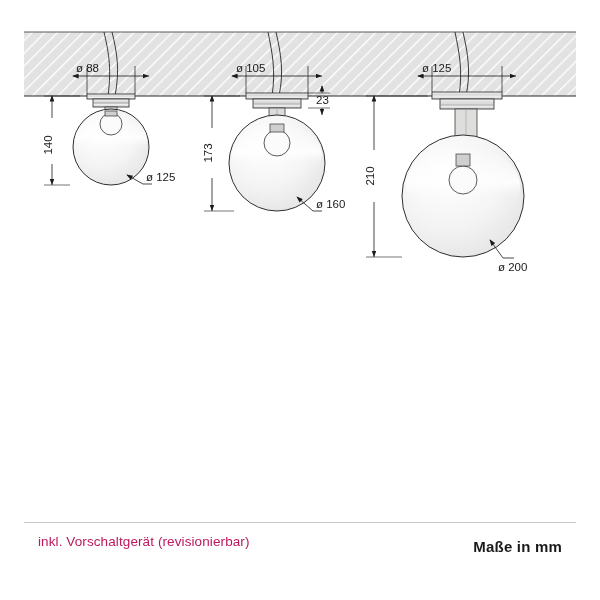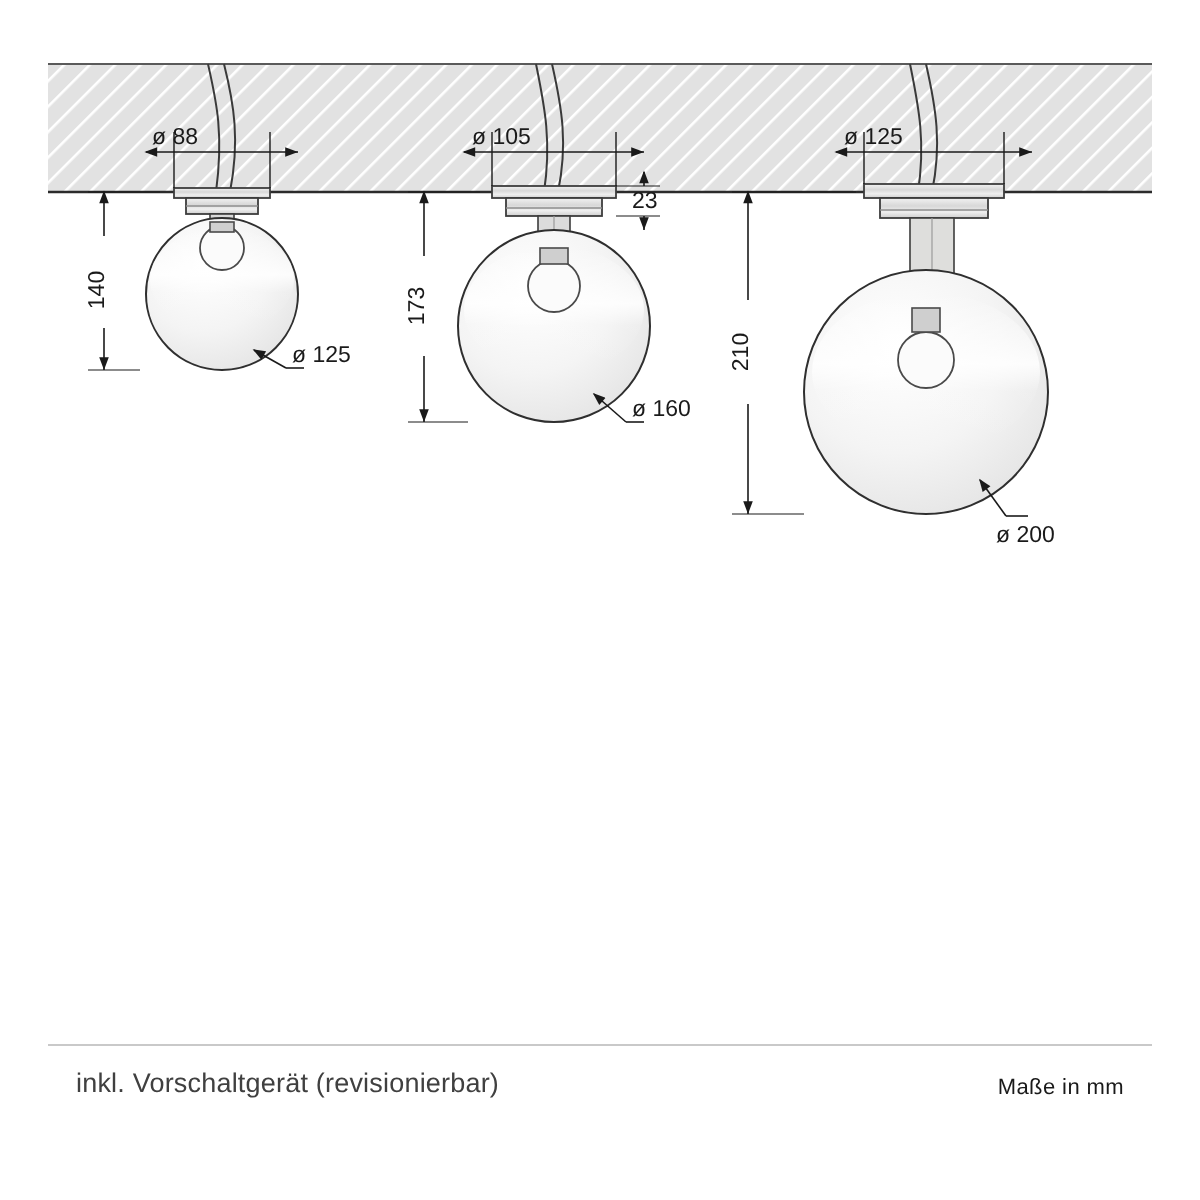--- a/index.html
+++ b/index.html
@@ -27,29 +27,29 @@
     width: 600px;
     height: 600px;
     display: block;
   }
   .footer-left {
     position: absolute;
     left: 38px;
     top: 534px;
     font-size: 13.5px;
     letter-spacing: 0.1px;
-    color: #404040;
+    color: #be185d;
     white-space: nowrap;
   }
   .footer-right {
     position: absolute;
     right: 38px;
     top: 538px;
-    font-size: 11px;
-    font-weight: normal;
+    font-size: 15px;
+    font-weight: bold;
     color: #1a1a1a;
     letter-spacing: 0.2px;
     white-space: nowrap;
   }
   .footer-rule {
     position: absolute;
     left: 24px;
     right: 24px;
     top: 522px;
     height: 1px;

